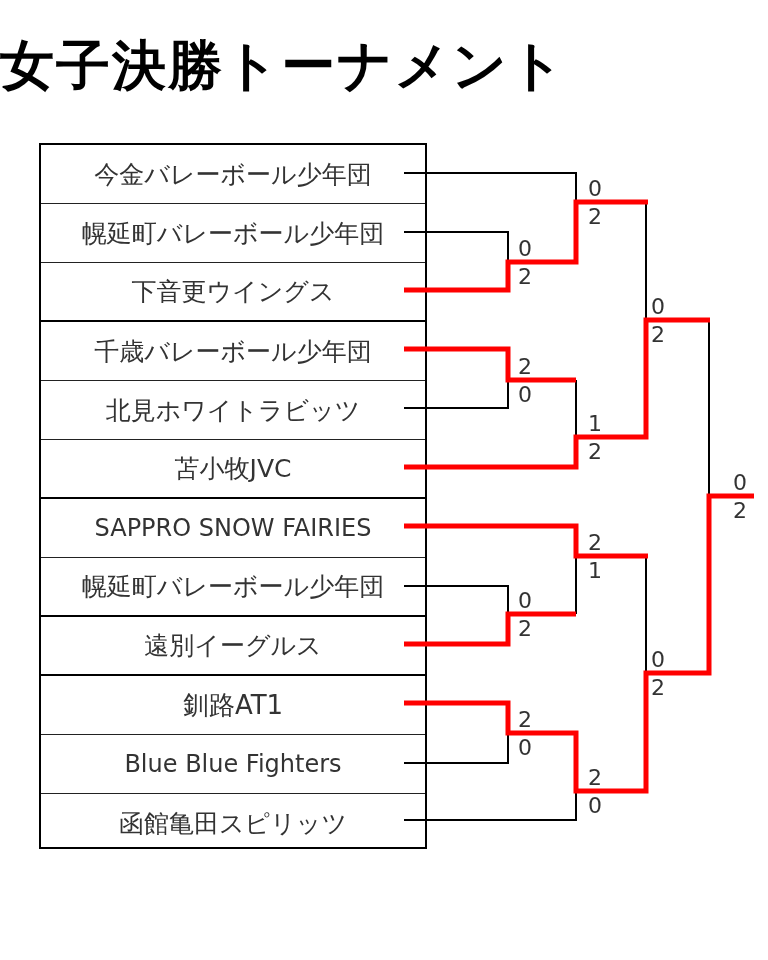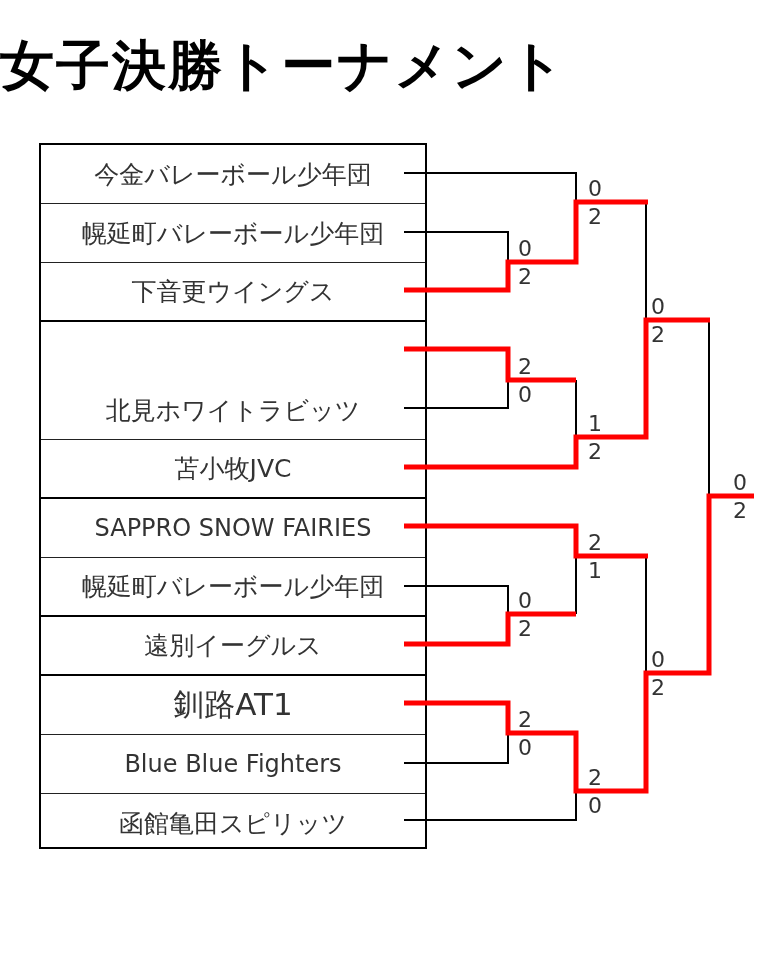--- a/index.html
+++ b/index.html
@@ -17,34 +17,35 @@
     }
     .team {
       position: absolute; left: 0; width: 100%; height: 59px;
       box-sizing: border-box; border-bottom: 1px solid #222;
       display: flex; align-items: center; justify-content: center;
       font-family: "DejaVu Sans", sans-serif; font-size: 25px; color: #333;
       white-space: nowrap; overflow: hidden;
     }
     .team.last { border-bottom: none; }
     .team.thick { border-bottom: 2px solid #000; text-align: right; }
-    .team.big { font-size: 31px; }
+    .team.big { font-size: 26px; }
     .team.latin { font-size: 24px; }
     #bracket { position: absolute; left: 0; top: 0; width: 768px; height: 960px; }
     .score { font-family: "DejaVu Sans", sans-serif; font-size: 22px; fill: #333; }
   </style>
 </head>
 <body>
 
 <div id="title">女子決勝トーナメント</div>
 
 <div id="team-table">
   <div class="team" style="top:0px">今金バレーボール少年団</div>
   <div class="team" style="top:59px">幌延町バレーボール少年団</div>
   <div class="team thick" style="top:118px">下音更ウイングス</div>
+  <div class="team" style="top:177px">千歳バレーボール少年団</div>
   <div class="team thick" style="top:295px">苫小牧JVC</div>
   <div class="team" style="top:236px">北見ホワイトラビッツ</div>
   <div class="team latin" style="top:354px">SAPPRO SNOW FAIRIES</div>
   <div class="team thick" style="top:413px">幌延町バレーボール少年団</div>
   <div class="team thick" style="top:472px">遠別イーグルス</div>
   <div class="team big" style="top:531px">釧路AT1</div>
   <div class="team latin" style="top:590px">Blue Blue Fighters</div>
   <div class="team last" style="top:649px">函館亀田スピリッツ</div>
 </div>
 

